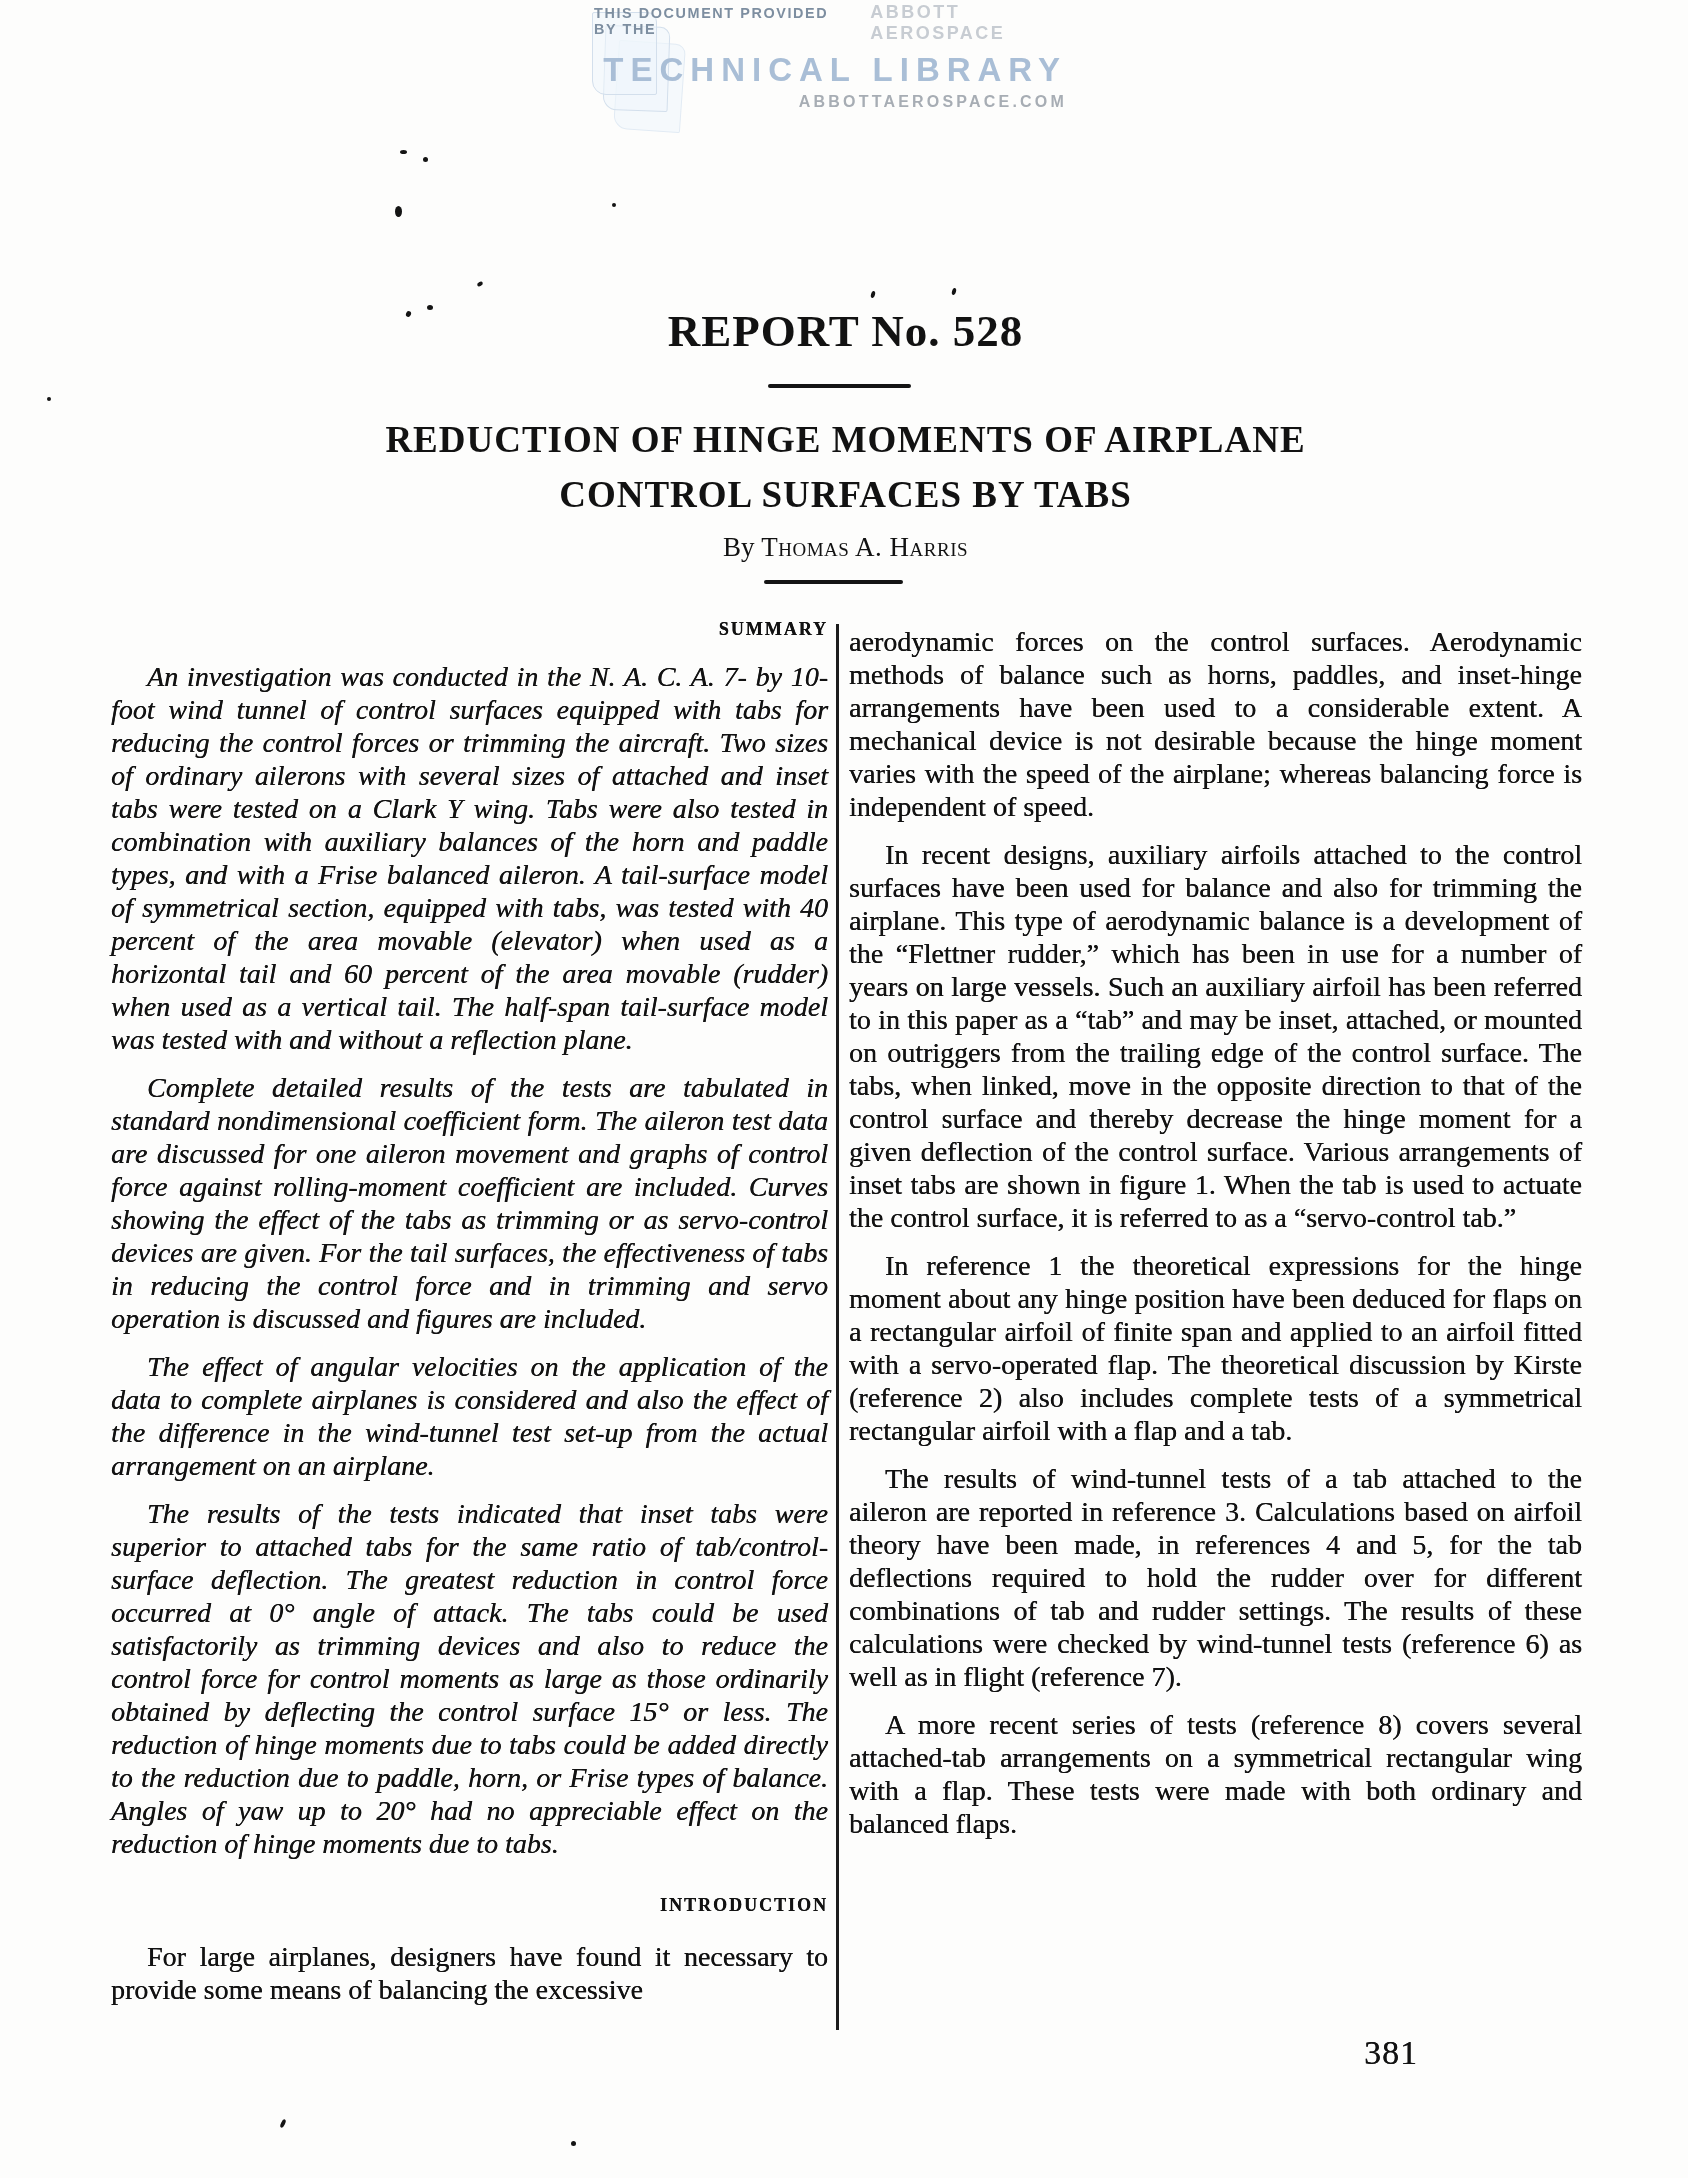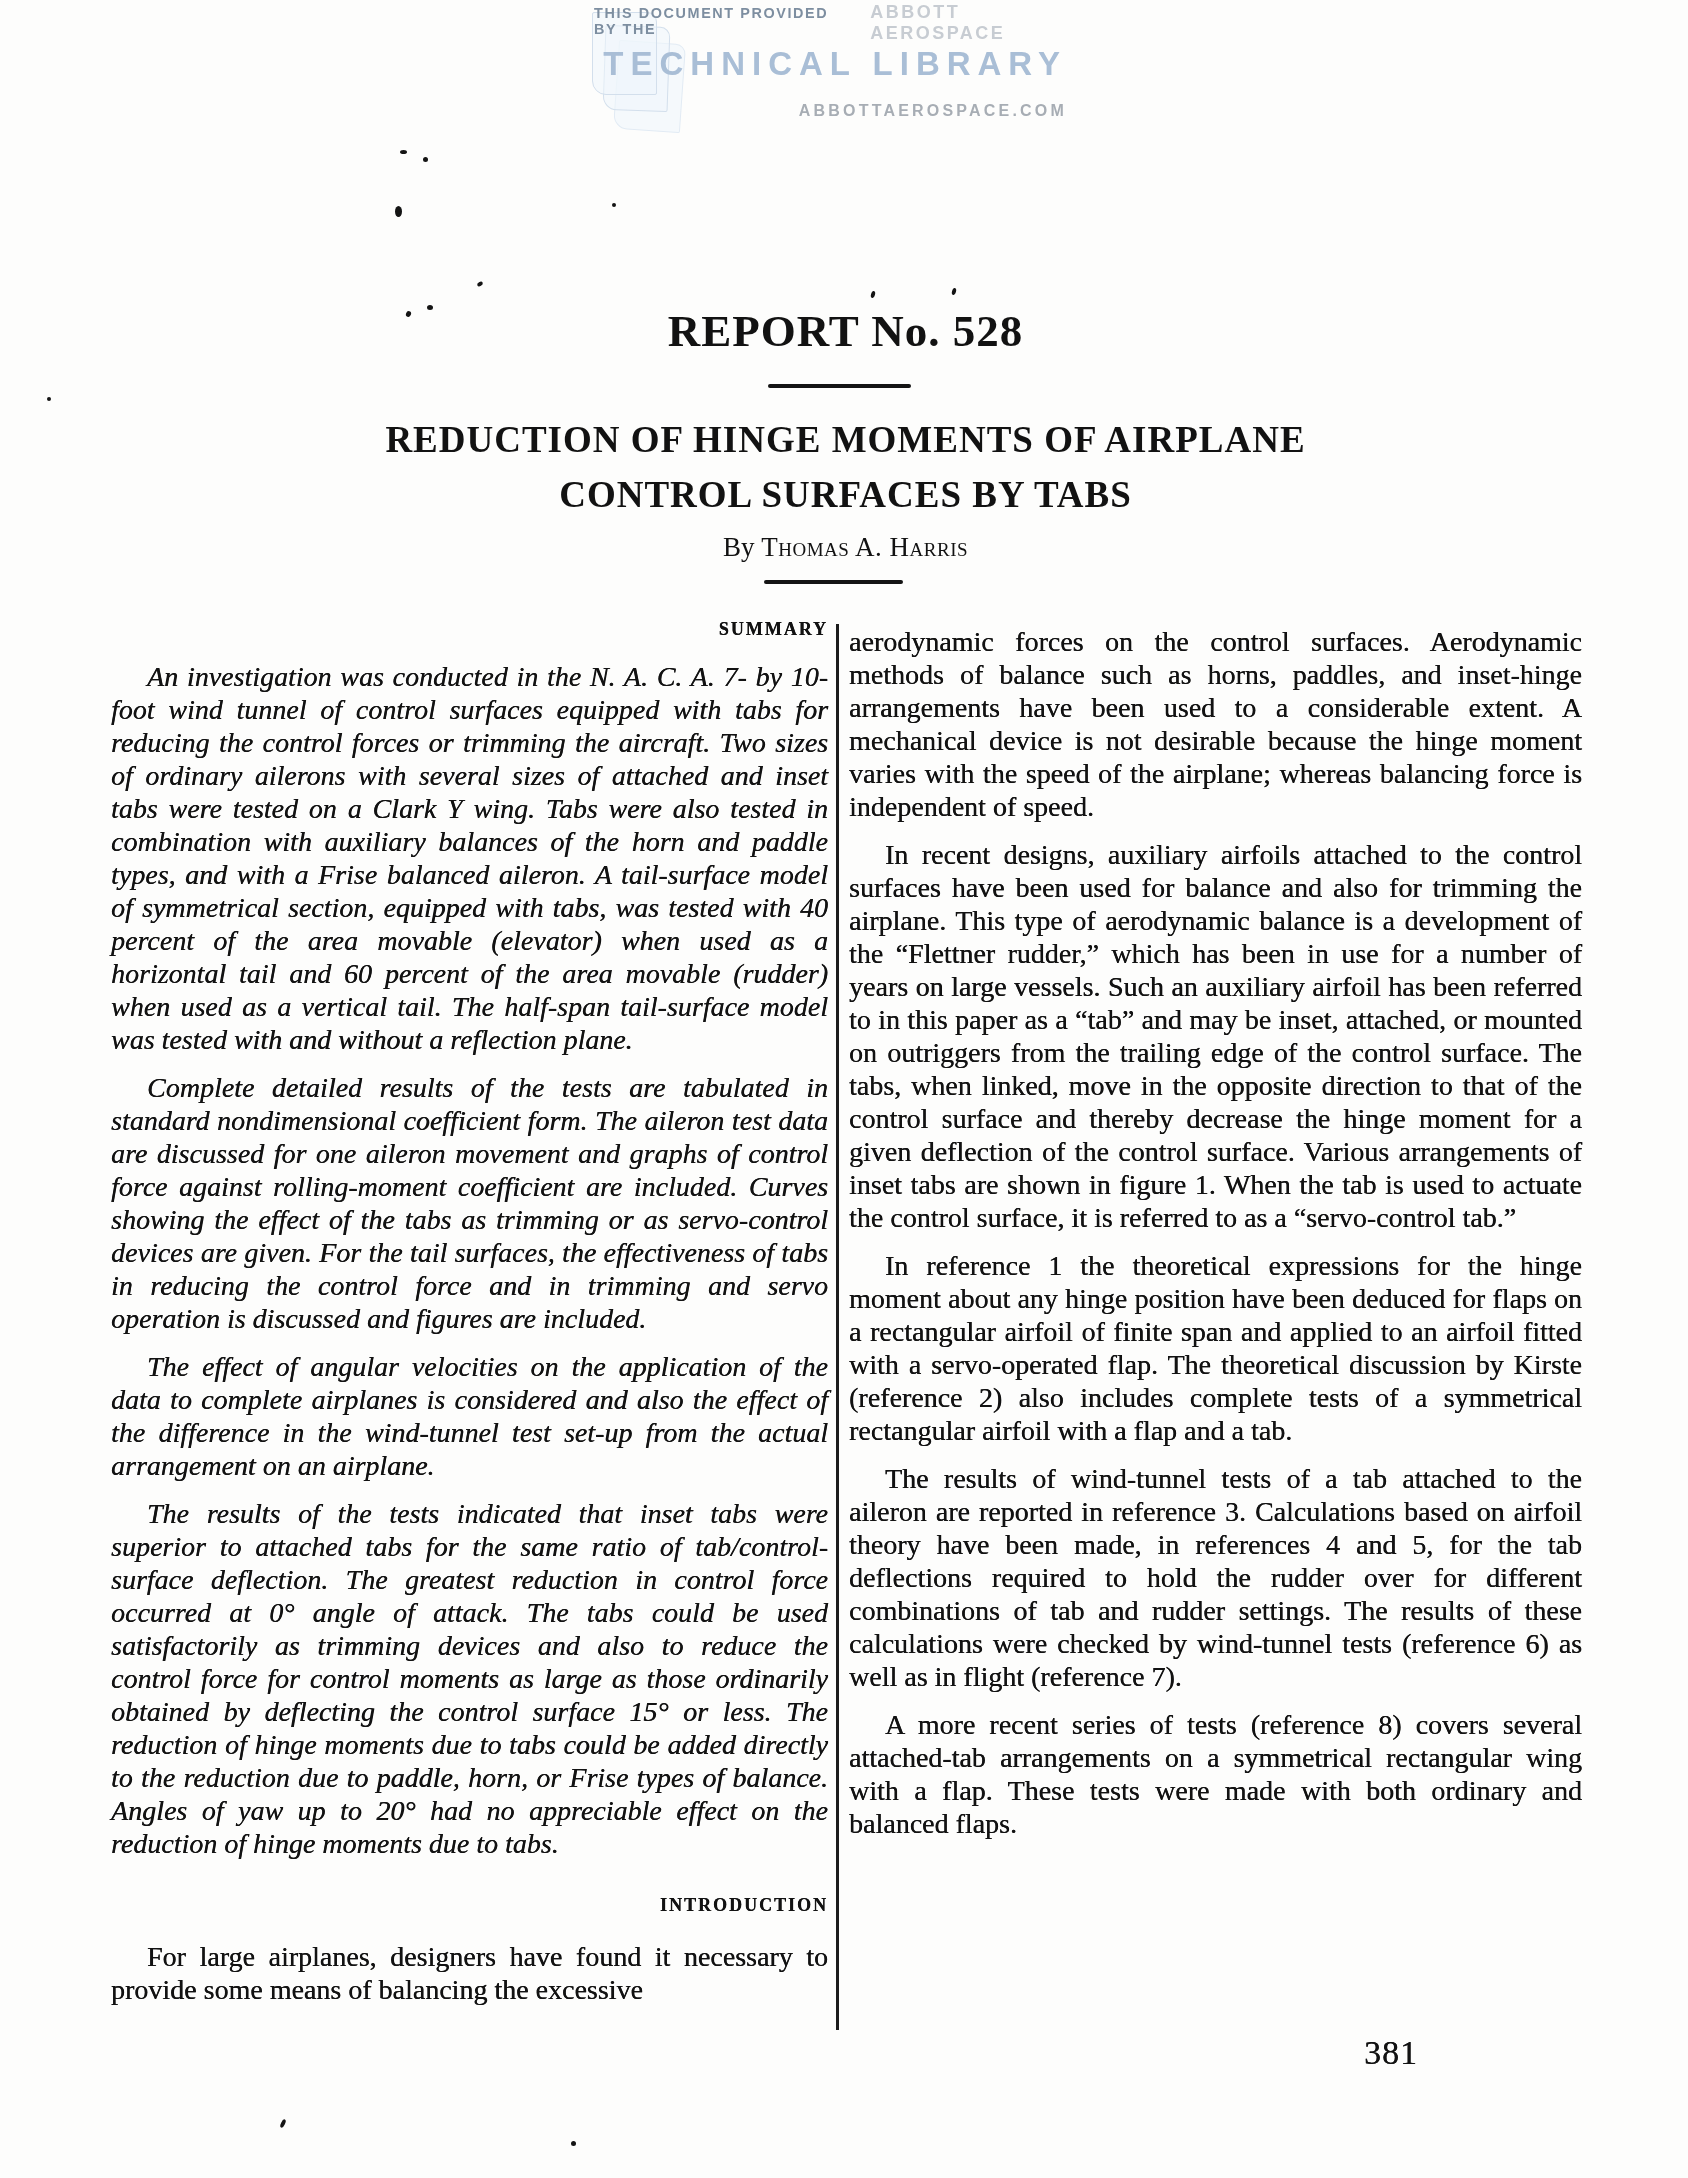--- a/index.html
+++ b/index.html
@@ -12,23 +12,23 @@
     color:#121212;
     overflow:hidden;
   }
 
   
   #hdr{position:absolute;left:594px;top:2px;width:473px;}
   .hdr-line1{display:flex;justify-content:space-between;align-items:baseline;
     font-family:"Liberation Sans", sans-serif;gap:20px;}
   .hdr-provided{font-size:14.4px;letter-spacing:1.6px;color:#7d8ea0;font-weight:bold;}
   .hdr-brand{font-size:18px;letter-spacing:2.5px;color:#c7ccd2;font-weight:bold;}
-  .hdr-library{margin-top:1px;text-align:right;font-family:"Liberation Sans", sans-serif;
+  .hdr-library{margin-top:7px;text-align:right;font-family:"Liberation Sans", sans-serif;
     font-size:33px;letter-spacing:7px;color:#a9bed6;font-weight:bold;white-space:nowrap;}
-  .hdr-site{margin-top:19px;text-align:right;font-family:"Liberation Sans", sans-serif;
+  .hdr-site{margin-top:4px;text-align:right;font-family:"Liberation Sans", sans-serif;
     font-size:16px;letter-spacing:3.2px;color:#a7adb4;font-weight:bold;}
   .wm-page{position:absolute;border:1.5px solid #d3dfec;background:rgba(238,245,251,.55);
     border-radius:2px 10px 2px 14px;}
   #wm1{left:592px;top:12px;width:63px;height:81px;}
   #wm2{left:604px;top:26px;width:63px;height:83px;transform:rotate(2deg);}
   #wm3{left:616px;top:42px;width:65px;height:87px;transform:rotate(4deg);border-color:#e2ebf4;}
 
   
   .titleband{position:absolute;left:111px;width:1469px;text-align:center;}
   #report-no{top:305px;font-size:45px;font-weight:bold;letter-spacing:1px;}

